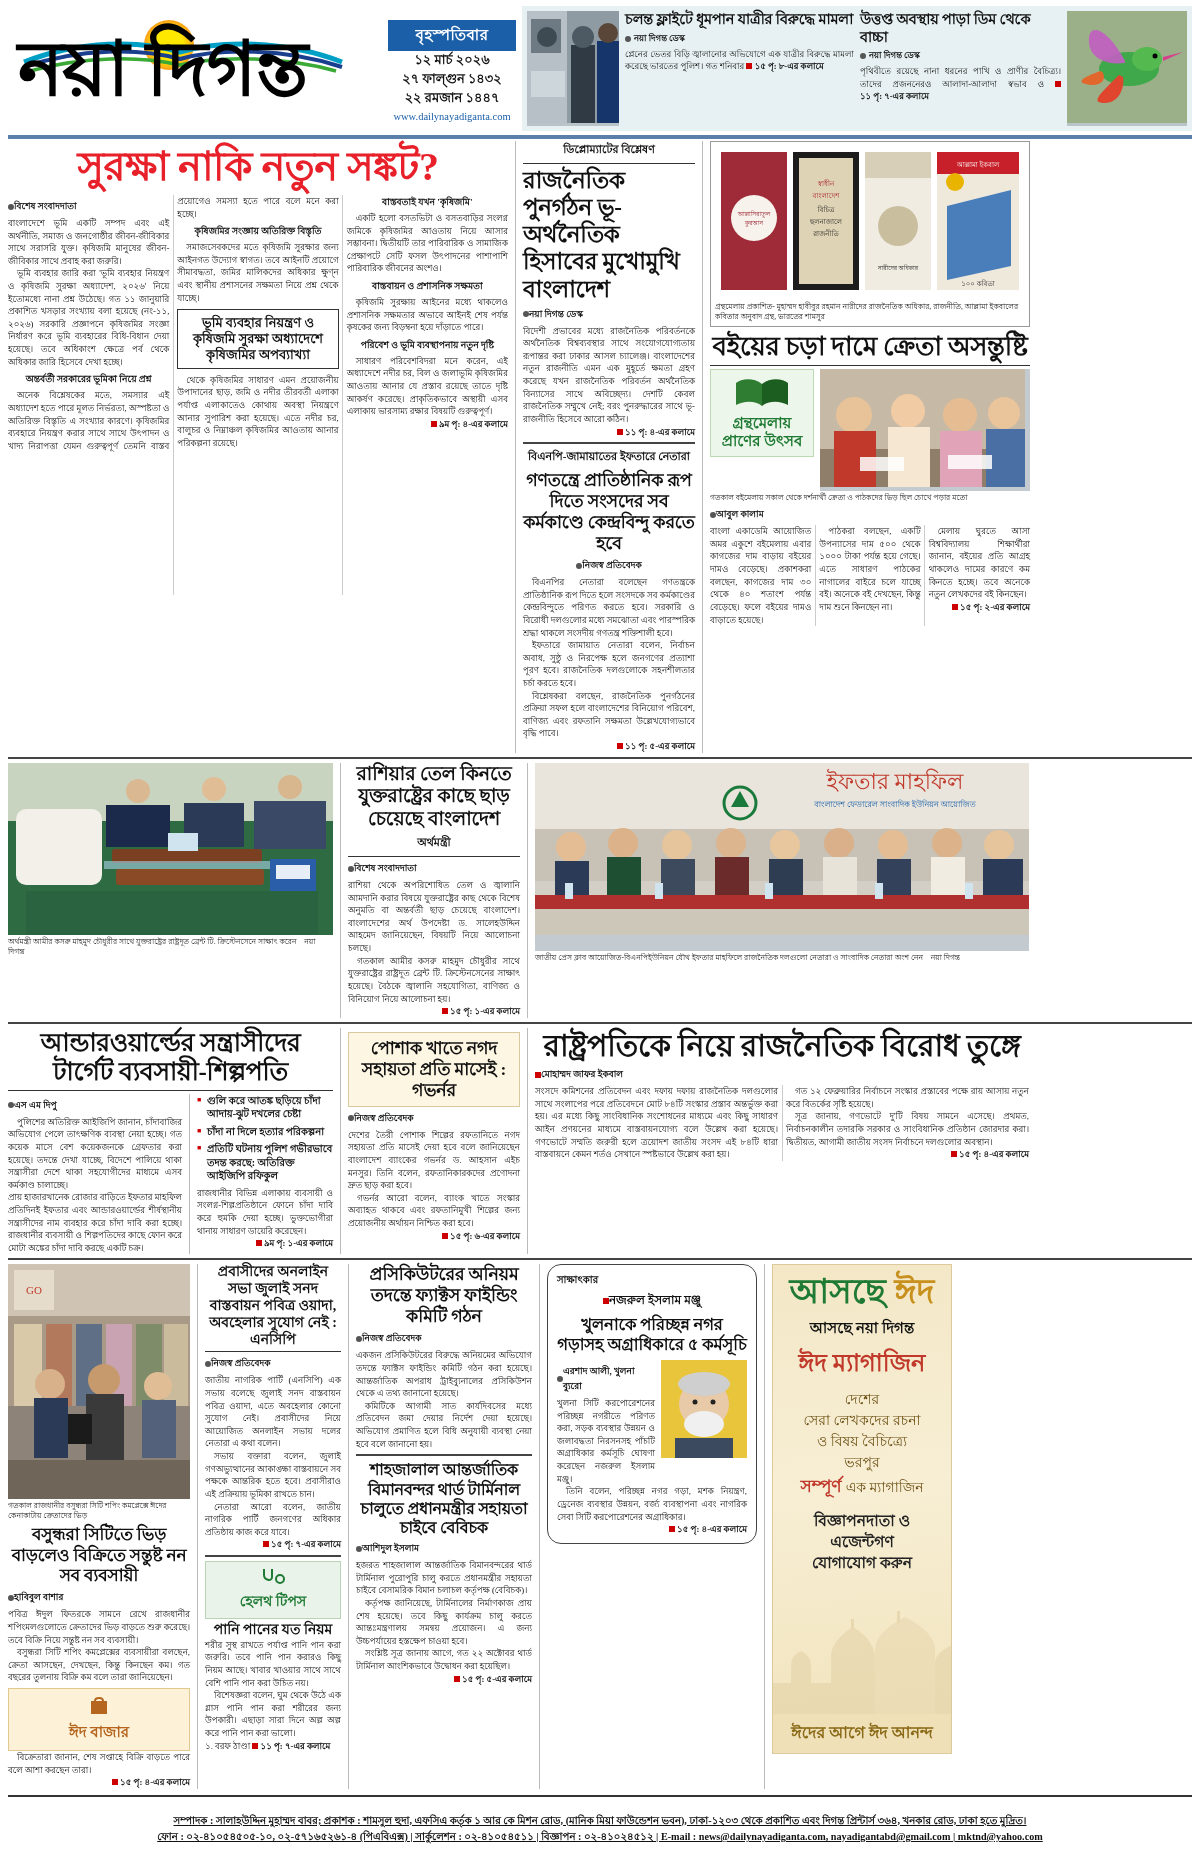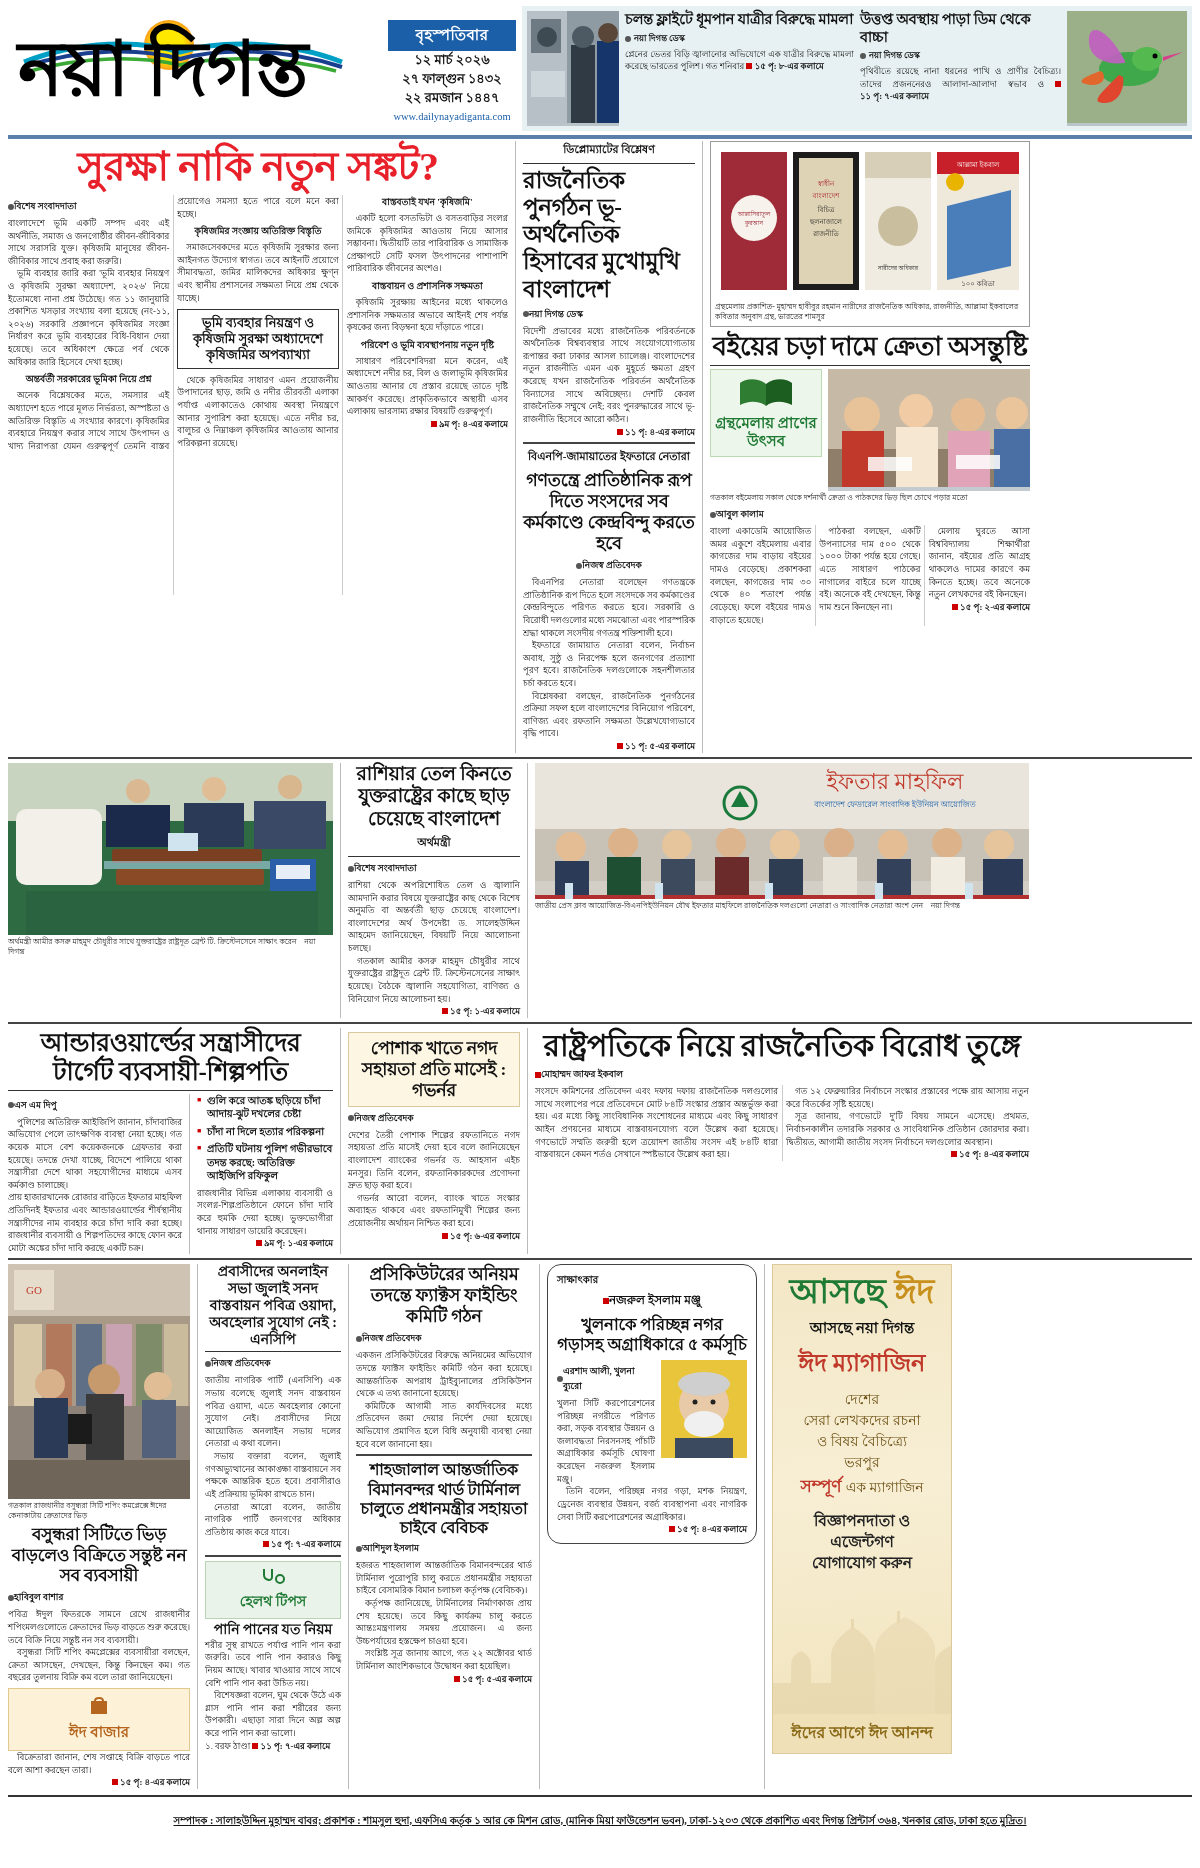--- a/index.html
+++ b/index.html
@@ -289,21 +289,21 @@
           <text x="263" y="21" font-size="7" fill="#fff" text-anchor="middle" font-family="Liberation Serif">আল্লামা ইকবাল</text>
           <path d="M232 60 L296 44 L296 120 L232 134 Z" fill="#2b6bb5" opacity=".85"></path>
           <circle cx="240" cy="36" r="9" fill="#e8b400"></circle>
           <text x="263" y="140" font-size="7" fill="#222" text-anchor="middle" font-family="Liberation Serif">১০০ কবিতা</text>
         </svg>
         <div class="cap">গ্রন্থমেলায় প্রকাশিত- মুহাম্মদ হাবীবুর রহমান নারীদের রাজনৈতিক অধিকার, রাজনীতি, আল্লামা ইকবালের কবিতার অনুবাদ গ্রন্থ, ভারতের শামসুর</div>
       </div>
       <h2 class="hl c" style="font-size:26px;margin-top:5px">বইয়ের চড়া দামে ক্রেতা অসন্তুষ্টি</h2>
       <div class="rule-thin"></div>
       <div style="display:flex;gap:6px;margin-top:3px">
-        <div style="width:112px">
+        <div style="width:104px">
           <div class="greenbadge">
             <svg width="58" height="34" viewBox="0 0 58 34">
               <path d="M29 8 C20 1 8 3 3 7 L3 29 C10 25 22 24 29 30 Z" fill="#2e7d32"></path>
               <path d="M29 8 C38 1 50 3 55 7 L55 29 C48 25 36 24 29 30 Z" fill="#1b5e20"></path>
             </svg>
             <div class="gt">গ্রন্থমেলায় প্রাণের উৎসব</div>
           </div>
         </div>
         <div style="flex:1" class="photo">
           <svg width="205" height="118" viewBox="0 0 205 118">
@@ -383,21 +383,21 @@
       <p class="body ind">গতকাল আমীর কসরু মাহমুদ চৌধুরীর সাথে যুক্তরাষ্ট্রের রাষ্ট্রদূত ব্রেন্ট টি. ক্রিস্টেনসেনের সাক্ষাৎ হয়েছে। বৈঠকে জ্বালানি সহযোগিতা, বাণিজ্য ও বিনিয়োগ নিয়ে আলোচনা হয়।</p>
       <p class="body" style="text-align:right">
         <span class="sq"></span>
         <span class="jump">১৫ পৃ: ১-এর কলামে</span>
       </p>
     </div>
 
     <div class="vsep"></div>
 
     <div class="col" style="width:494px">
-      <div class="photo" style="height:136px">
+      <div class="photo" style="height:188px">
         <svg width="494" height="172" viewBox="0 0 494 172">
           <rect width="494" height="172" fill="#d4cfc6"></rect>
           <rect x="0" y="0" width="494" height="66" fill="#e9e5dc"></rect>
           <text x="360" y="26" font-size="22" fill="#c0392b" text-anchor="middle" font-family="Liberation Serif">ইফতার মাহফিল</text>
           <text x="360" y="44" font-size="8" fill="#1a5fa8" text-anchor="middle" font-family="Liberation Serif">বাংলাদেশ ফেডারেল সাংবাদিক ইউনিয়ন আয়োজিত</text>
           <circle cx="205" cy="40" r="16" fill="none" stroke="#1a7a3c" stroke-width="3"></circle>
           <path d="M196 44 L205 28 L214 44 Z" fill="#1a7a3c"></path>
           <rect x="0" y="66" width="494" height="52" fill="#c8c2b6"></rect>
           <circle cx="36" cy="84" r="15" fill="#e4bd94"></circle>
             <rect x="20" y="98" width="34" height="40" fill="#2b3a57"></rect>
@@ -679,15 +679,16 @@
           <div>বিজ্ঞাপনদাতা ও এজেন্টগণ</div>
           <div>যোগাযোগ করুন</div>
         </div>
         <div class="eidfoot" style="position:absolute;left:0;right:0;bottom:0">ঈদের আগে ঈদ আনন্দ</div>
       </div>
     </div>
   </div>
 
   <div class="footer">
     <div>সম্পাদক : সালাহউদ্দিন মুহাম্মদ বাবর; প্রকাশক : শামসুল হুদা, এফসিএ কর্তৃক ১ আর কে মিশন রোড, (মানিক মিয়া ফাউন্ডেশন ভবন), ঢাকা-১২০৩ থেকে প্রকাশিত এবং দিগন্ত প্রিন্টার্স ৩৬৪, খনকার রোড, ঢাকা হতে মুদ্রিত।</div>
+    <div>ফোন : ০২-৪১০৫৪৫০৫-১০, ০২-৫৭১৬৫২৬১-৪ (পিএবিএক্স) | সার্কুলেশন : ০২-৪১০৫৪৫১১ | বিজ্ঞাপন : ০২-৪১০২৪৫১২ | E-mail : news@dailynayadiganta.com, nayadigantabd@gmail.com | mktnd@yahoo.com</div>
   </div>
 
 </div>
 
 </body></html>

